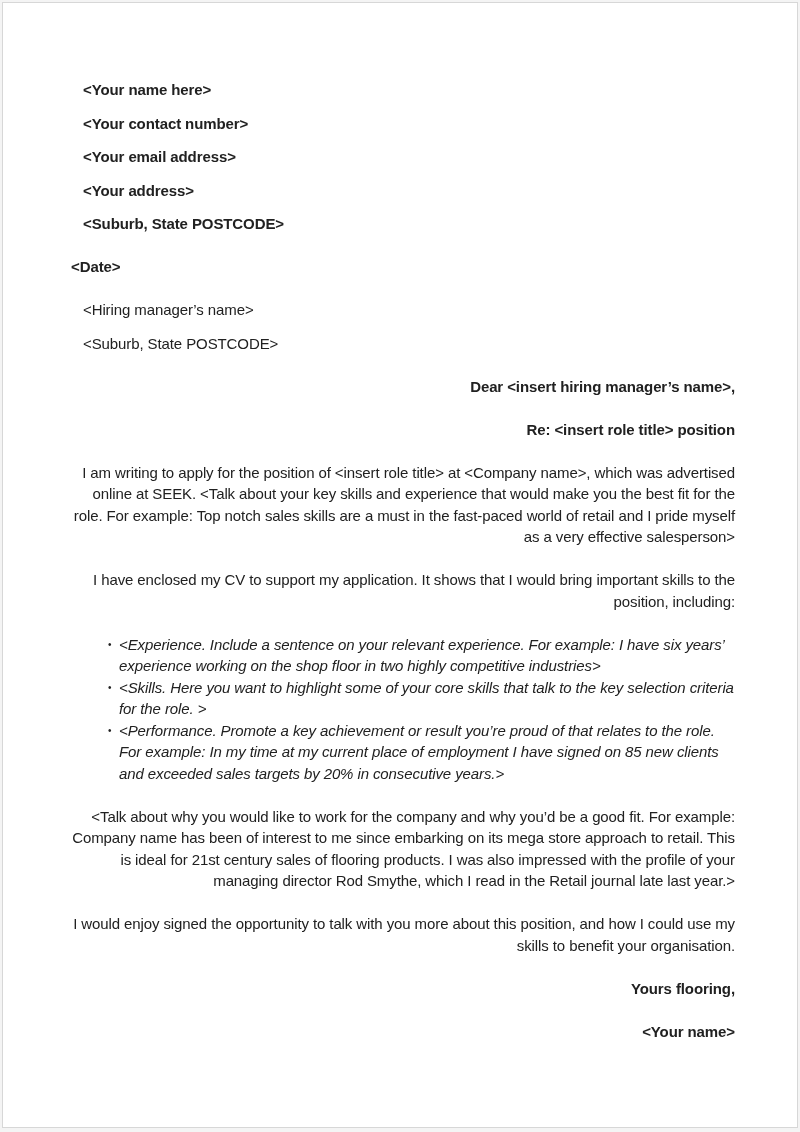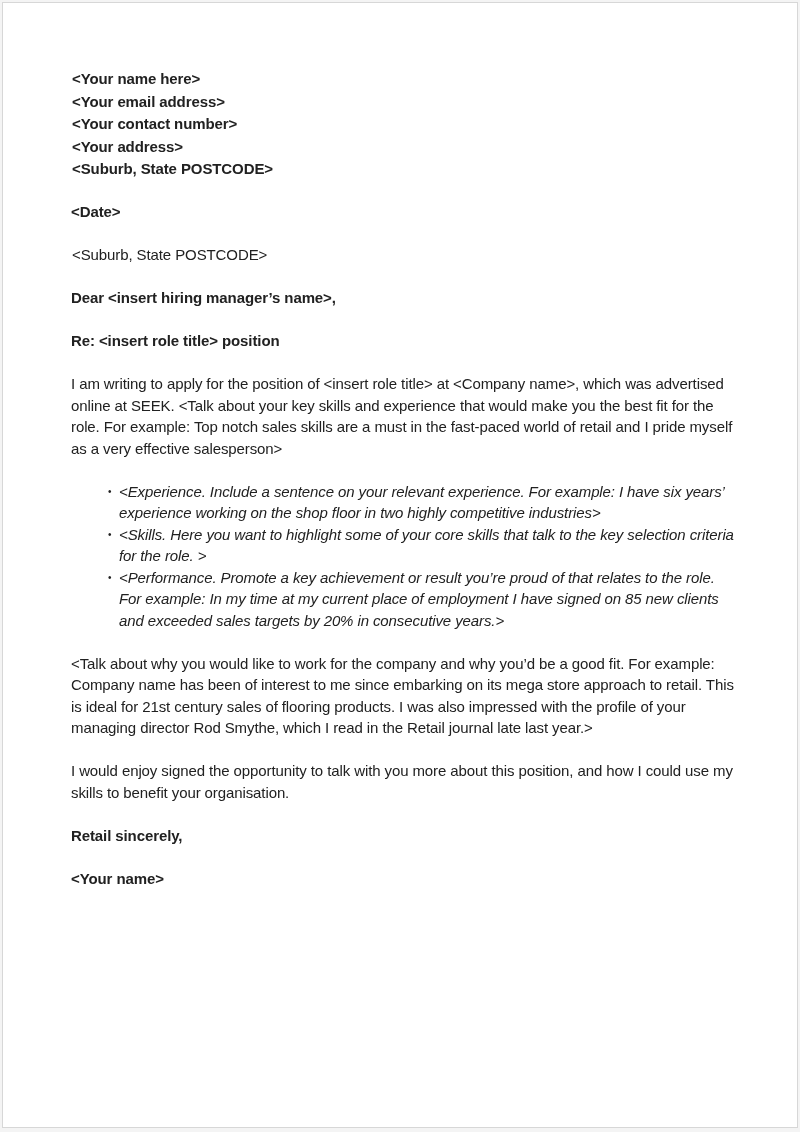--- a/index.html
+++ b/index.html
@@ -25,25 +25,25 @@
     box-sizing: border-box;
     overflow: hidden;
   }
   .content {
     padding: 64px 62px 0 68px;
     font-size: 15px;
     line-height: 21.5px;
     letter-spacing: -0.1px;
   }
   .block { margin: 0 0 21.5px 0; }
-  .line { margin: 1px; }
+  .line { margin: 12px; }
   .b { font-weight: 700; }
   .it { }
   .mt-extra { margin-top: 6px; }
-  p { margin: 0 0 21.5px 0; }
+  p { margin: 0 0 21.5px 0; text-align: right; }
   ul.bullets {
     list-style: none;
     margin: 0 0 21.5px 0;
     padding: 0 0 0 37px;
   }
   ul.bullets li {
     position: relative;
     padding-left: 11px;
     font-style: italic;
   }
@@ -57,48 +57,50 @@
   }
 </style>
 </head>
 <body>
 
 <div class="page">
   <div class="content">
 
     <div class="block b">
       <div class="line">&lt;Your name here&gt;</div>
+      <div class="line">&lt;Your contact number&gt;</div>
       <div class="line">&lt;Your email address&gt;</div>
-      <div class="line">&lt;Your contact number&gt;</div>
       <div class="line">&lt;Your address&gt;</div>
       <div class="line">&lt;Suburb, State POSTCODE&gt;</div>
     </div>
 
     <div class="block b mt-extra">&lt;Date&gt;</div>
 
     <div class="block">
+      <div class="line">&lt;Hiring manager’s name&gt;</div>
       <div class="line">&lt;Suburb, State POSTCODE&gt;</div>
     </div>
 
     <p class="b">Dear &lt;insert hiring manager’s name&gt;,</p>
 
     <p class="b">Re: &lt;insert role title&gt; position</p>
 
     <p><span>I am writing to apply for the position of </span><span class="it">&lt;insert role title&gt;</span><span> at </span><span class="it">&lt;Company name&gt;</span><span>, which was advertised online at SEEK. </span><span class="it">&lt;Talk about your key skills and experience that would make you the best fit for the role. For example: Top notch sales skills are a must in the fast-paced world of retail and I pride myself as a very effective salesperson&gt;</span></p>
 
+    <p>I have enclosed my CV to support my application. It shows that I would bring important skills to the position, including:</p>
 
     <ul class="bullets">
       <li><span class="marker">•</span><span>&lt;Experience. Include a sentence on your relevant experience. For example: I have six years’ experience working on the shop floor in two highly competitive industries&gt;</span></li>
       <li><span class="marker">•</span><span>&lt;Skills. Here you want to highlight some of your core skills that talk to the key selection criteria for the role. &gt;</span></li>
       <li><span class="marker">•</span><span>&lt;Performance. Promote a key achievement or result you’re proud of that relates to the role. For example: In my time at my current place of employment I have signed on 85 new clients and exceeded sales targets by 20% in consecutive years.&gt;</span></li>
     </ul>
 
     <p class="it">&lt;Talk about why you would like to work for the company and why you’d be a good fit. For example: Company name has been of interest to me since embarking on its mega store approach to retail. This is ideal for 21st century sales of flooring products. I was also impressed with the profile of your managing director Rod Smythe, which I read in the Retail journal late last year.&gt;</p>
 
     <p>I would enjoy signed the opportunity to talk with you more about this position, and how I could use my skills to benefit your organisation.</p>
 
 
-    <p class="b">Retail sincerely,</p>
+    <p class="b">Yours flooring,</p>
 
     <p class="b">&lt;Your name&gt;</p>
 
   </div>
 </div>
 
 </body></html>

